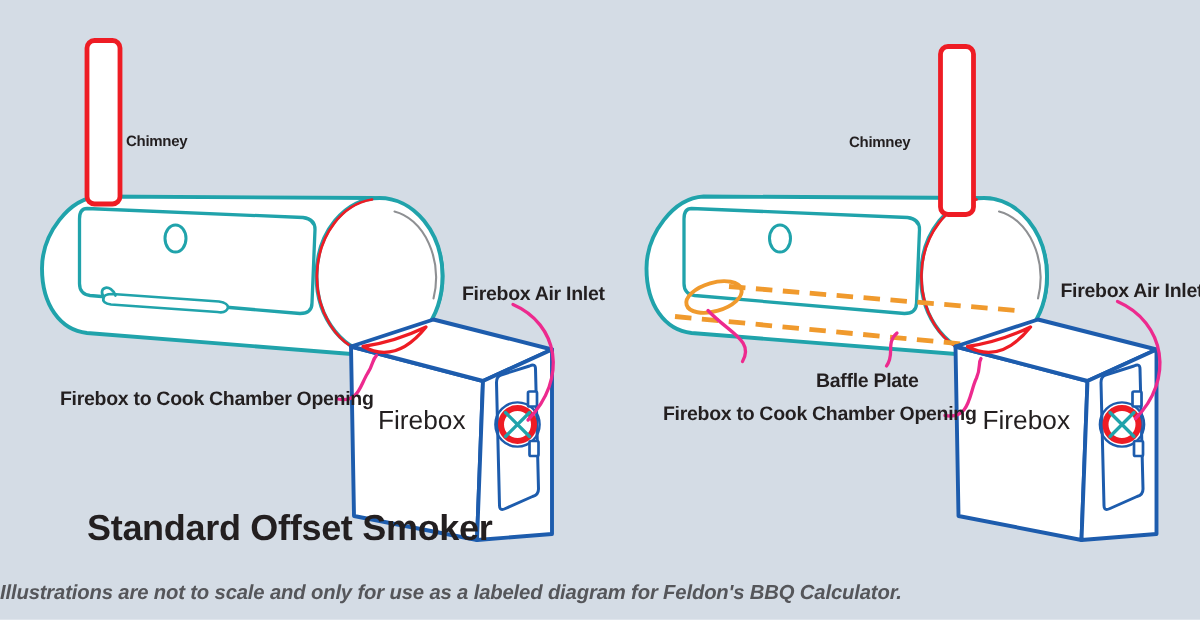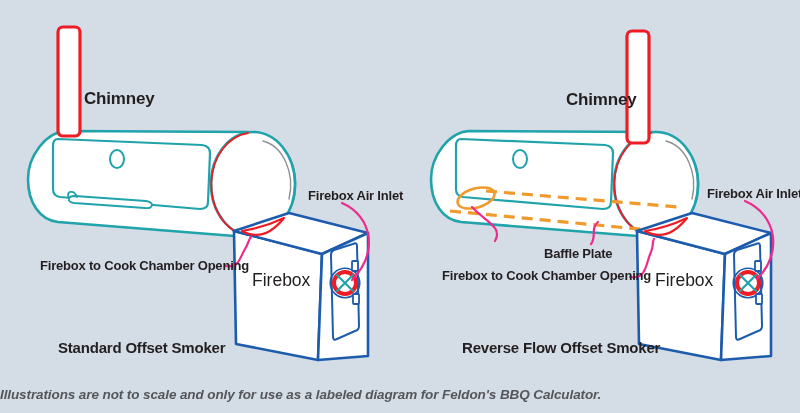--- a/index.html
+++ b/index.html
@@ -12,26 +12,26 @@
   }
   svg{position:absolute;left:0;top:0;}
   .lbl{
     position:absolute;
     color:var(--label-color,#231f20);
     font-size:13px;
     font-weight:600;
     letter-spacing:-0.2px;
     white-space:nowrap;
   }
-  .lbl.chimney{font-size:17px;}
+  .lbl.chimney{font-size:10px;}
   .lbl.boxname{font-size:17.5px;font-weight:400;letter-spacing:0;}
   .title{
     position:absolute;
     color:var(--label-color,#231f20);
-    font-size:15px;
+    font-size:24px;
     font-weight:700;
     letter-spacing:-0.2px;
     white-space:nowrap;
   }
   .caption{
     position:absolute;
     color:var(--caption-color,#55565a);
     font-size:13.5px;
     font-style:italic;
     font-weight:600;
@@ -114,17 +114,16 @@
   <div class="lbl" style="left:308px;top:188px">Firebox Air Inlet</div>
   <div class="lbl" style="left:40px;top:258px">Firebox to Cook Chamber Opening</div>
   <div class="lbl boxname" style="left:252px;top:270px">Firebox</div>
   <div class="title" style="left:58px;top:339px;width:222px">Standard Offset Smoker</div>
 
   <div class="lbl chimney" style="left:566px;top:90px">Chimney</div>
   <div class="lbl" style="left:707px;top:186px">Firebox Air Inlet</div>
   <div class="lbl" style="left:544px;top:246px">Baffle Plate</div>
   <div class="lbl" style="left:442px;top:268px">Firebox to Cook Chamber Opening</div>
   <div class="lbl boxname" style="left:655px;top:270px">Firebox</div>
-  <div class="title" style="left:462px;top:339px;width:240px">Reverse Flow Offset Smoker</div>
 
   <div class="caption" style="left:0;top:387px;width:776px">Illustrations are not to scale and only for use as a labeled diagram for Feldon's BBQ Calculator.</div>
 
 </div>
 
 </body></html>

